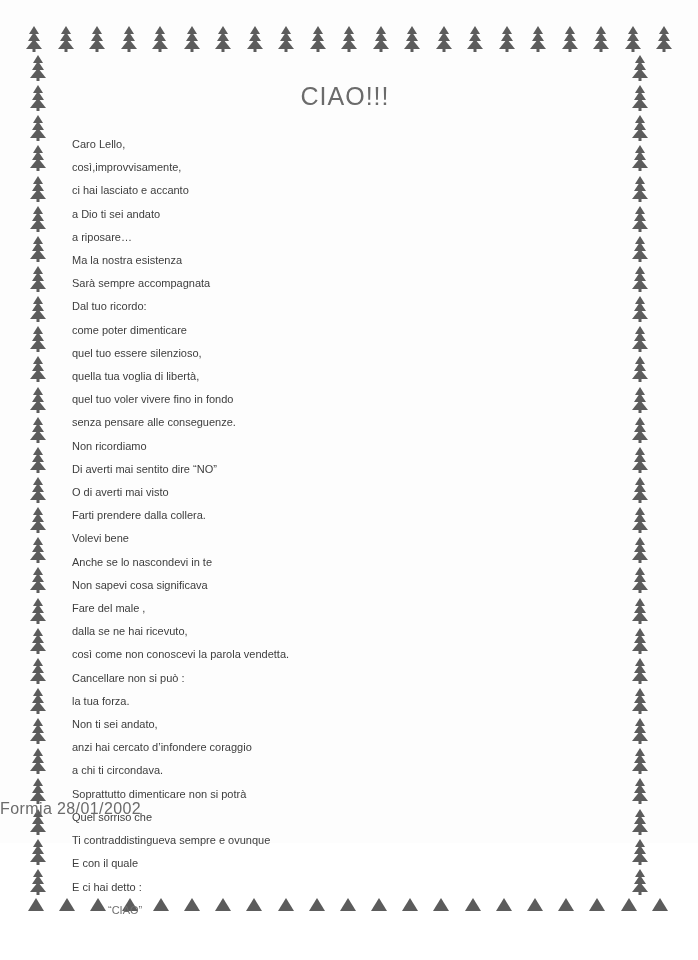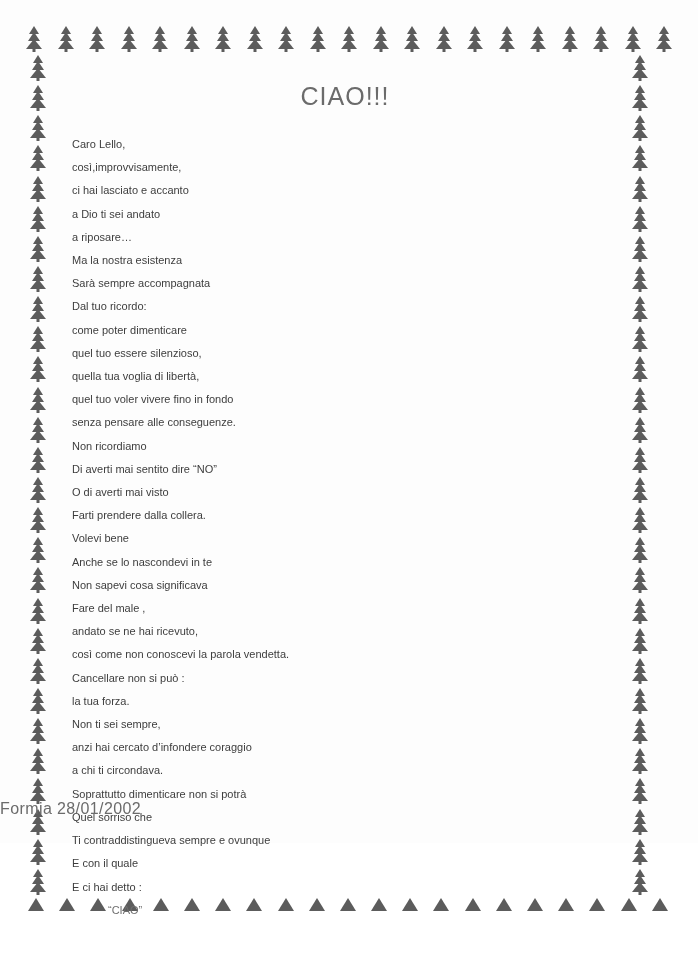--- a/index.html
+++ b/index.html
@@ -658,25 +658,25 @@
         <li class="">quel tuo voler vivere fino in fondo</li>
         <li class="">senza pensare alle conseguenze.</li>
         <li class="">Non ricordiamo</li>
         <li class="">Di averti mai sentito dire “NO”</li>
         <li class="">O di averti mai visto</li>
         <li class="">Farti prendere dalla collera.</li>
         <li class="">Volevi bene</li>
         <li class="">Anche se lo nascondevi in te</li>
         <li class="">Non sapevi cosa significava</li>
         <li class="">Fare del male ,</li>
-        <li class="">andato se ne hai ricevuto,</li>
+        <li class="">dalla se ne hai ricevuto,</li>
         <li class="">così come non conoscevi la parola vendetta.</li>
         <li class="">Cancellare non si può :</li>
         <li class="">la tua forza.</li>
-        <li class="">Non ti sei sempre,</li>
+        <li class="">Non ti sei andato,</li>
         <li class="">anzi hai cercato d’infondere coraggio</li>
         <li class="">a chi ti circondava.</li>
         <li class="">Soprattutto dimenticare non si potrà</li>
         <li class="">Quel sorriso che</li>
         <li class="">Ti contraddistingueva sempre e ovunque</li>
         <li class="">E con il quale</li>
         <li class="">E ci hai detto :</li>
         <li class="indent">“CIAO”</li>
       </ul>
   </div>

